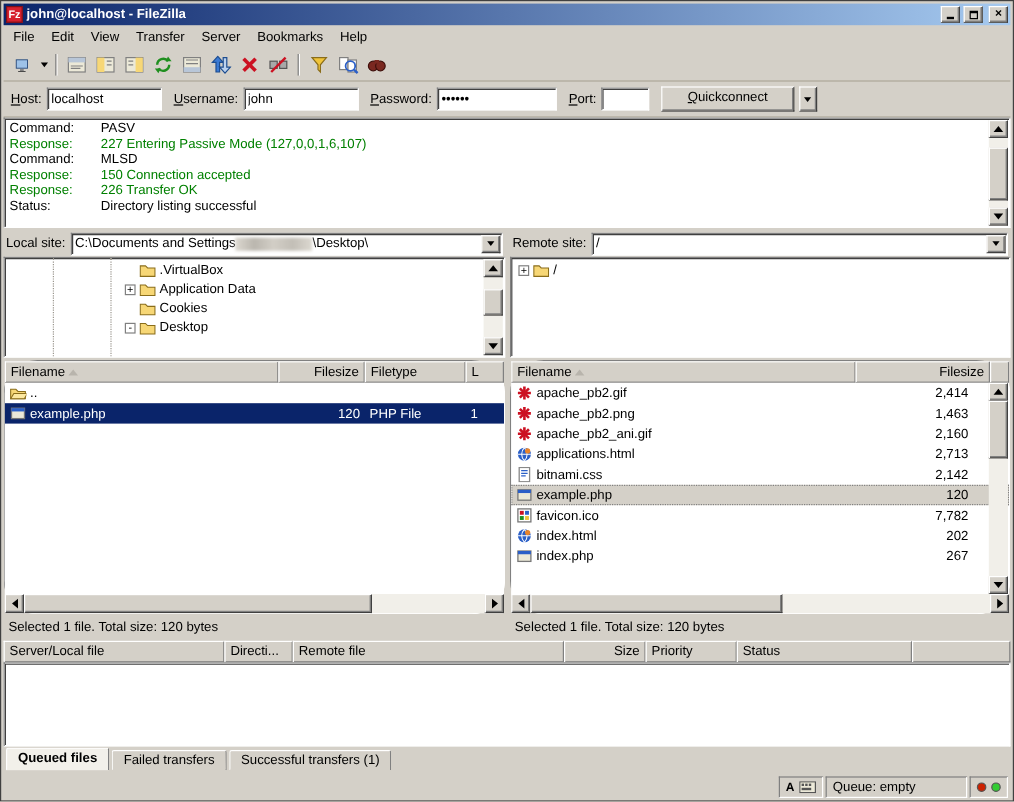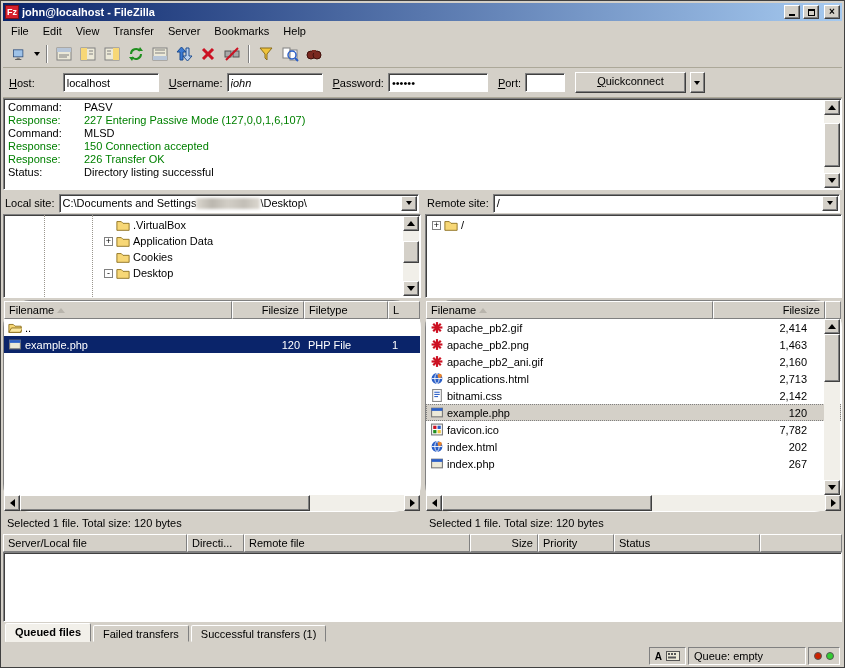--- a/index.html
+++ b/index.html
@@ -227,23 +227,23 @@
       <svg width="18" height="16" viewBox="0 0 18 16">
           <circle cx="6" cy="9" r="4" fill="#7a2820" stroke="#40100c"></circle>
           <circle cx="12" cy="9" r="4" fill="#7a2820" stroke="#40100c"></circle>
           <rect x="7" y="4" width="4" height="3" fill="#7a2820"></rect>
         </svg>
     </div>
   </div>
 
   <div class="quickbar">
     <span class="qc-label">Host:</span>
-    <input class="tf" style="width: 96px; margin-left: 24px;" value="localhost">
+    <input class="tf" style="width: 96px;" value="localhost">
     <span class="qc-label" style="margin-left:6px">Username:</span>
-    <input class="tf" style="width: 96px; font-style: italic;" value="john">
+    <input class="tf" style="width: 96px;" value="john">
     <span class="qc-label" style="margin-left:6px">Password:</span>
     <input class="tf" style="width: 100px;" value="••••••">
     <span class="qc-label" style="margin-left:6px">Port:</span>
     <input class="tf" style="width: 40px;" value="">
     <span class="qc-btn" style="margin-left:6px">Quickconnect</span>
     <span class="qc-drop">
         <span class="arrow-down"></span>
       </span>
   </div>
 

